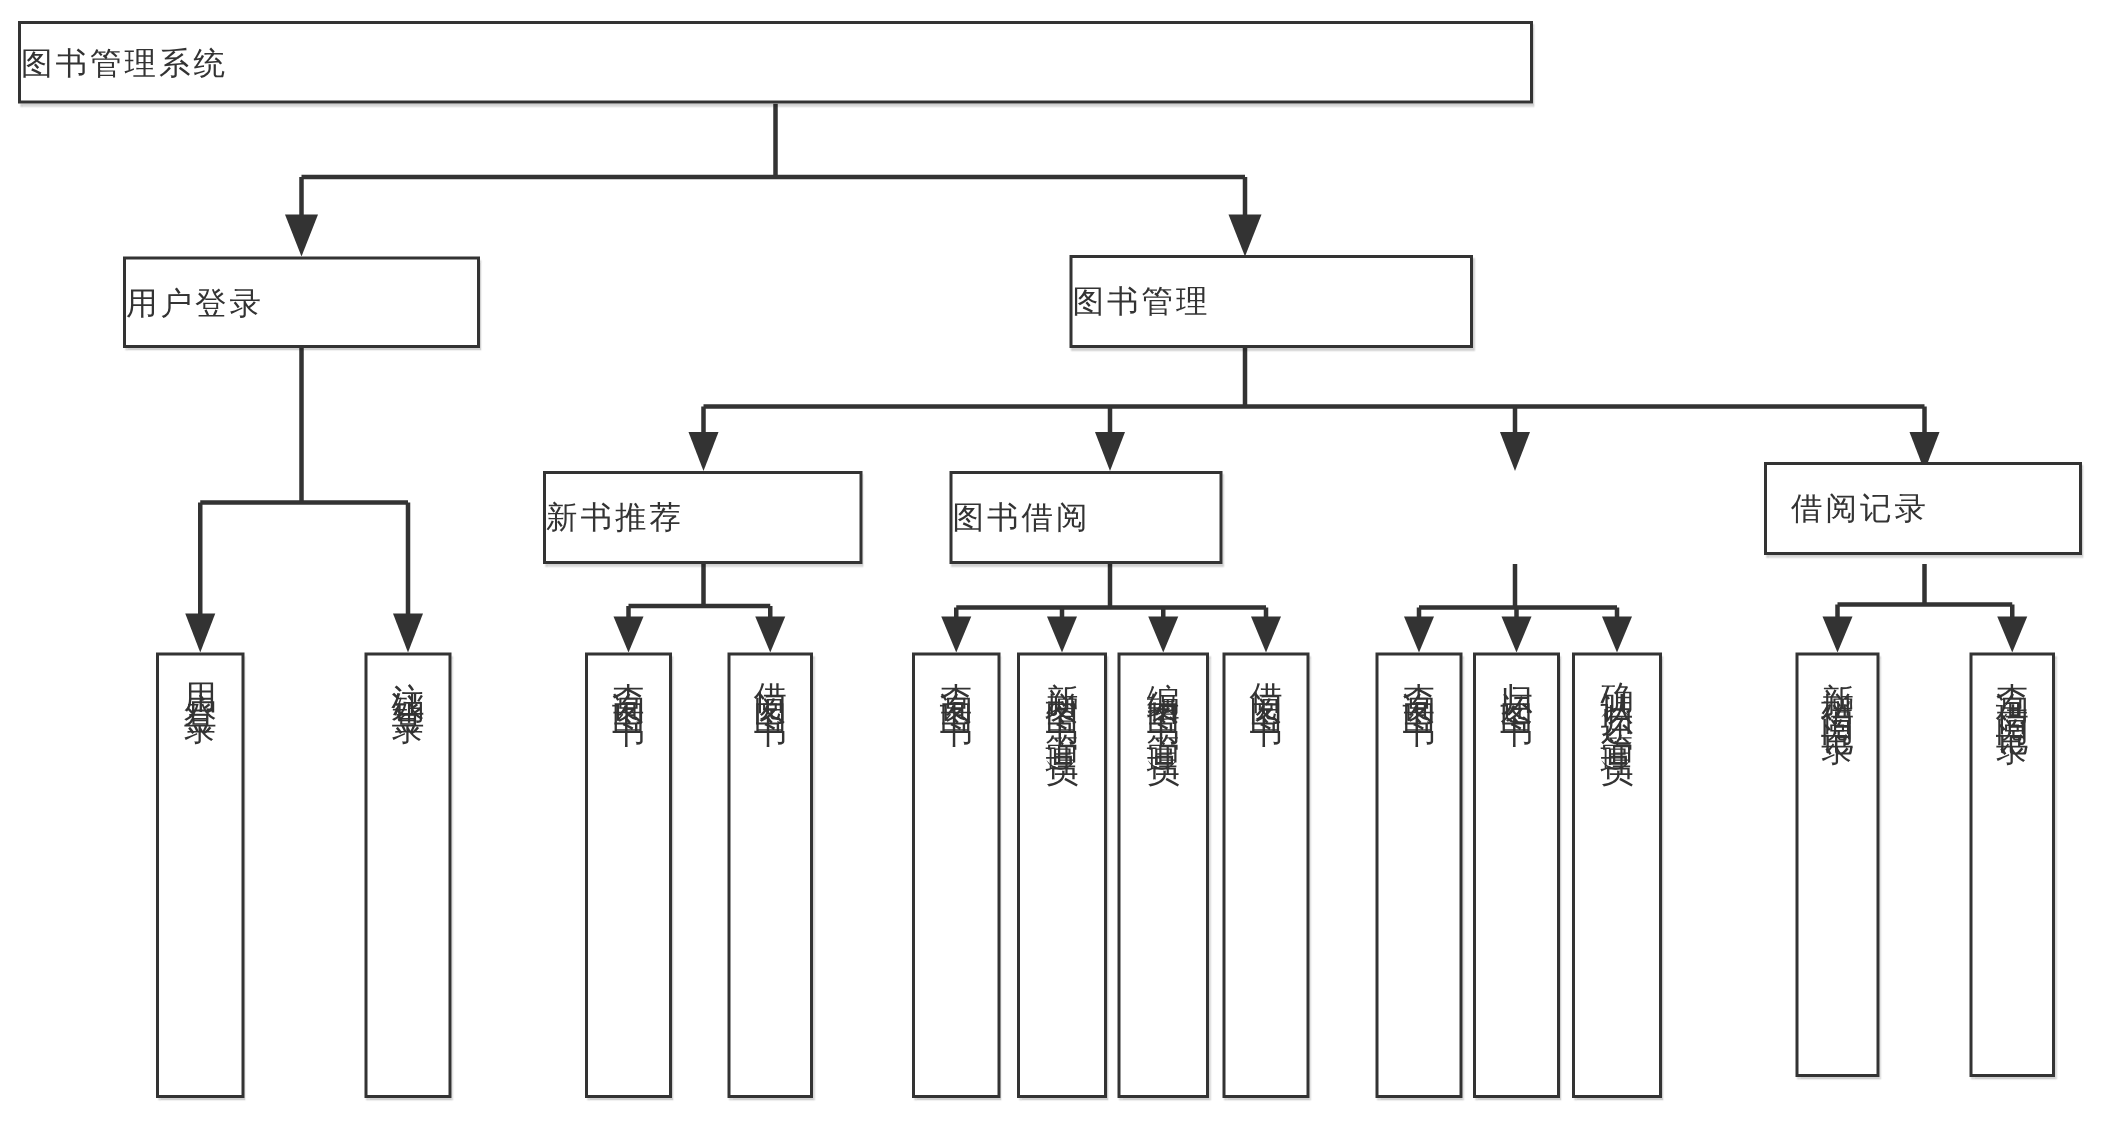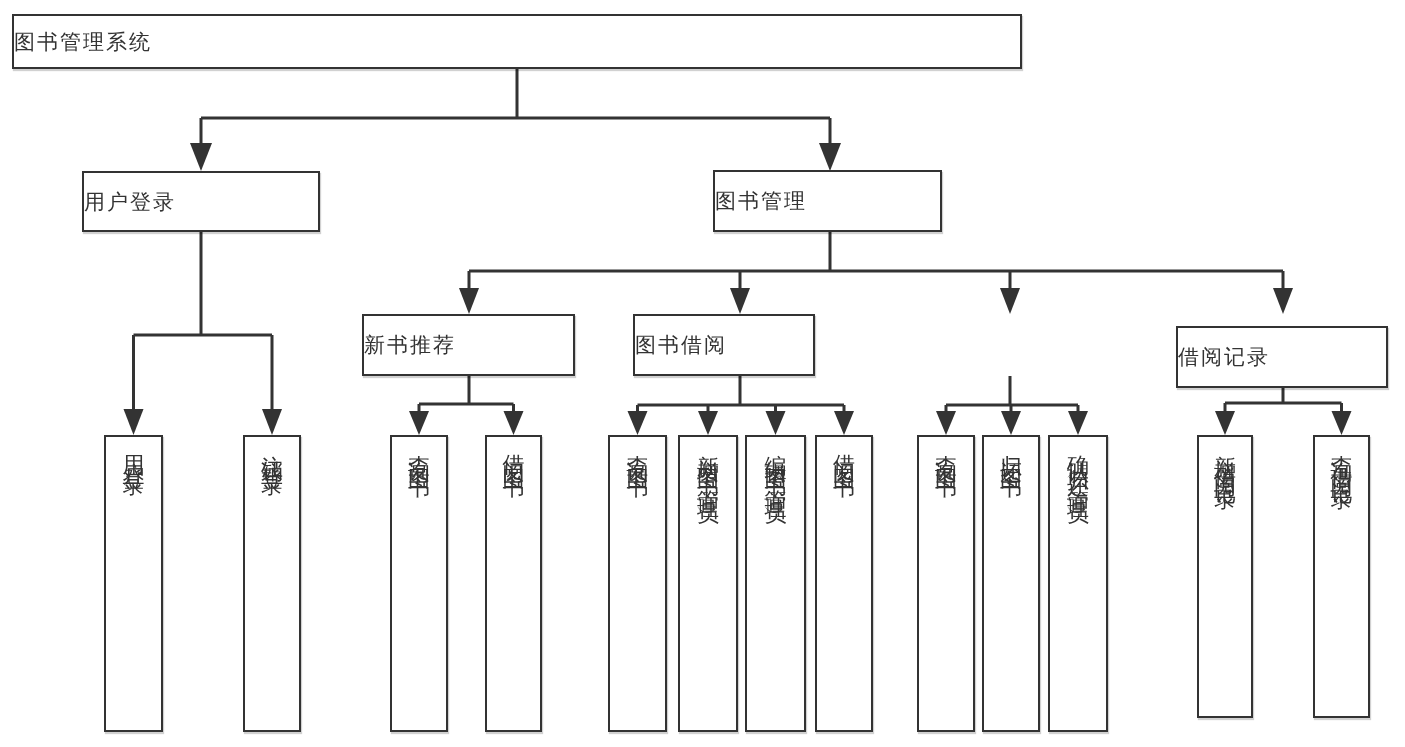--- a/index.html
+++ b/index.html
@@ -52,31 +52,31 @@
       <polygon points="1331.5,411 1351.5,411 1341.5,435" fill="#333333"></polygon>
     </svg>
 
   <div class="box hbox" style="left:12px;top:14px;width:1010px;height:55px;">
     <span>图书管理系统</span>
   </div>
 
   <div class="box hbox" style="left:82px;top:171px;width:238px;height:61px;">
     <span>用户登录</span>
   </div>
-  <div class="box hbox" style="left:713px;top:170px;width:229px;height:62px;">
+  <div class="box hbox" style="left:713px;top:170px;width:269px;height:62px;">
     <span>图书管理</span>
   </div>
 
   <div class="box hbox" style="left:362px;top:314px;width:213px;height:62px;">
     <span>新书推荐</span>
   </div>
   <div class="box hbox" style="left:633px;top:314px;width:182px;height:62px;">
     <span>图书借阅</span>
   </div>
-  <div class="box hbox" style="left:1176px;top:326px;width:212px;height:62px;">
+  <div class="box hbox" style="left:1176px;top:308px;width:212px;height:62px;padding-left:16px;">
     <span>借阅记录</span>
   </div>
 
   <div class="box vbox" style="left:104px;top:435px;width:59px;height:297px;">
     <span>用户登录</span>
   </div>
   <div class="box vbox" style="left:243px;top:435px;width:58px;height:297px;">
     <span>注销登录</span>
   </div>
 

